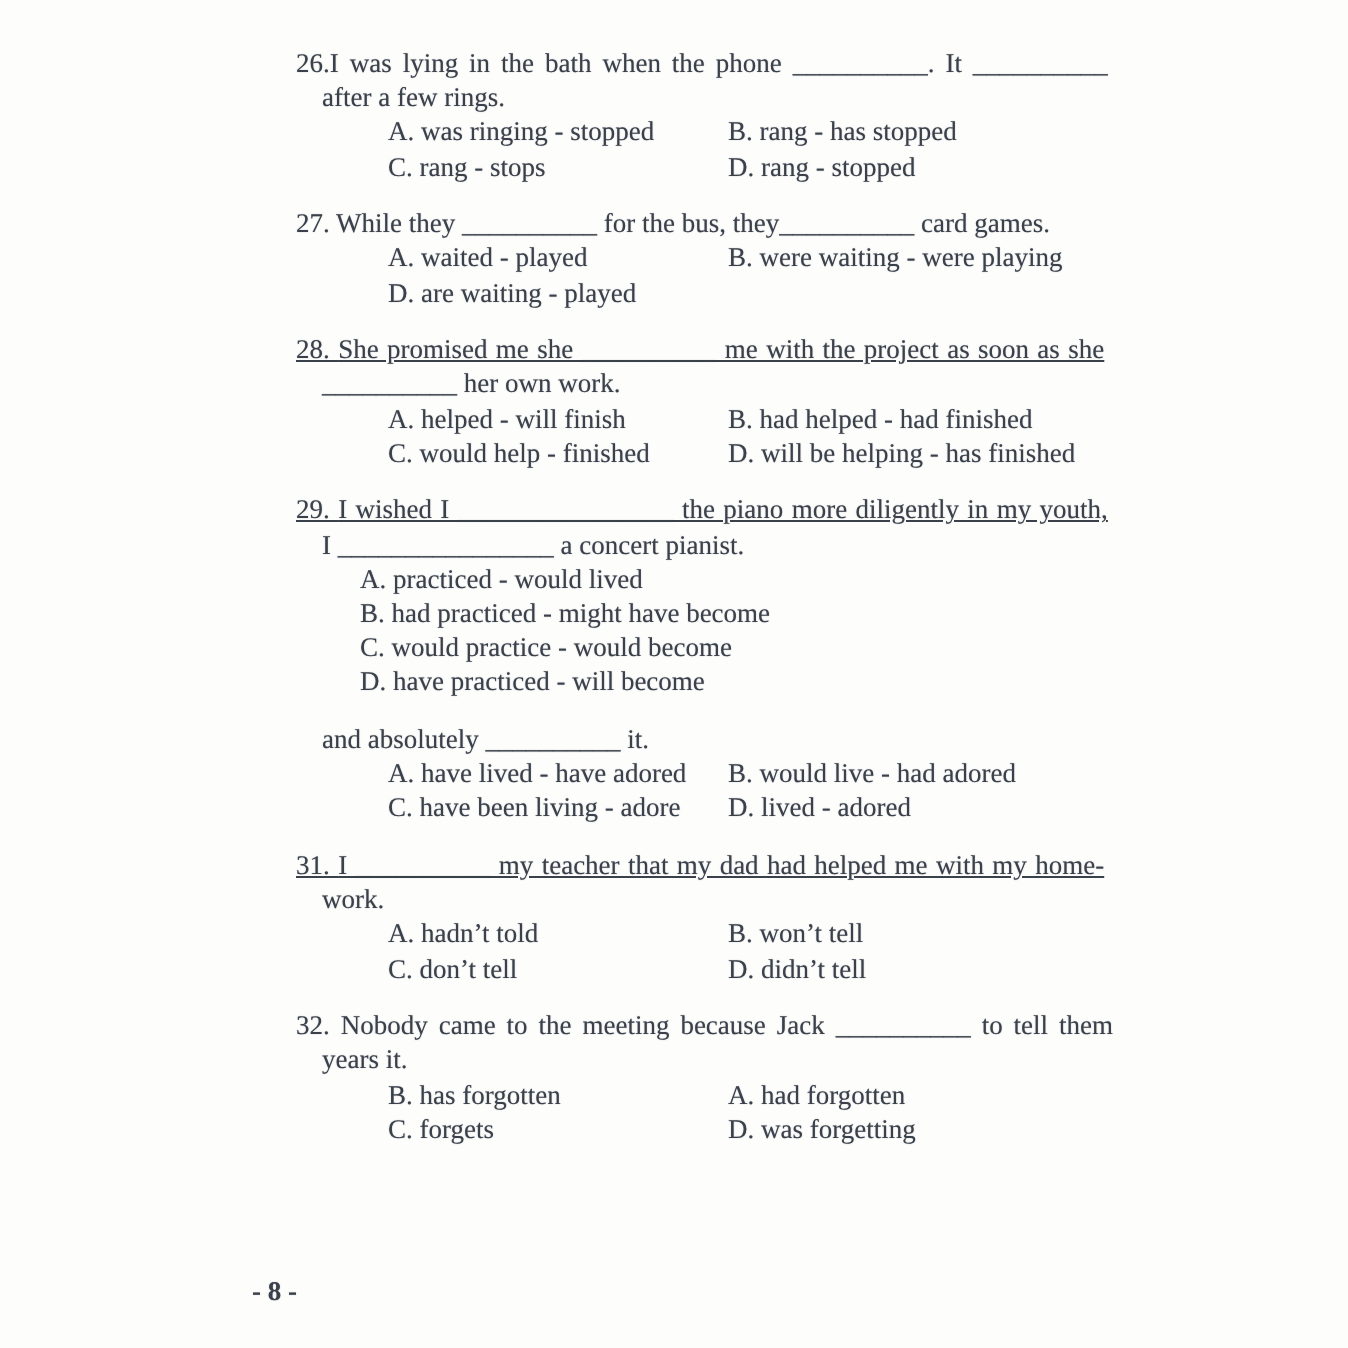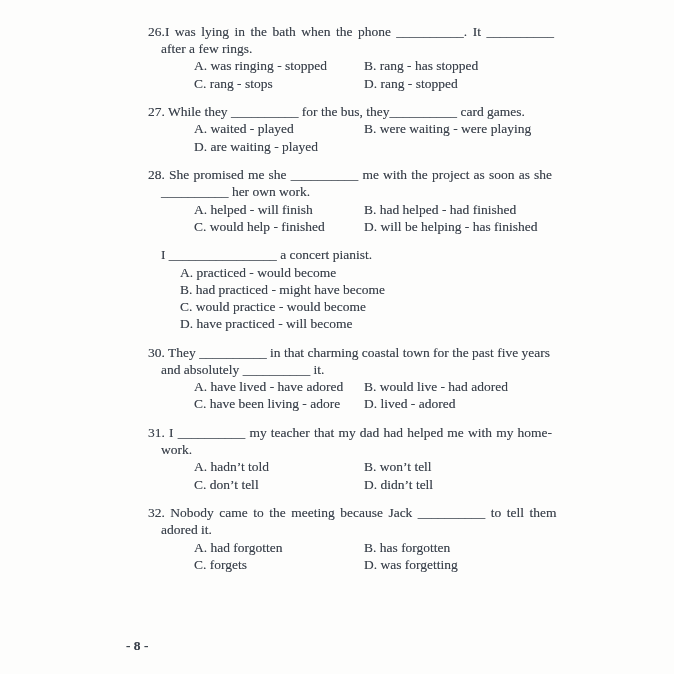--- a/index.html
+++ b/index.html
@@ -33,21 +33,21 @@
     line-height: 17.2px;
     text-shadow: 0 0 0.6px rgba(58, 65, 75, 0.45);
   }
   .qline {
     white-space: pre;
   }
   .qline.first {
     margin-left: -13px;
   }
   .ws2 { word-spacing: 2.1px; }
-  .ws1 { word-spacing: 0.8px; }
+  .ws1 { word-spacing: 0.8px; text-decoration: underline; }
   .opts2 {
     display: grid;
     grid-template-columns: 170px auto;
     margin-left: 33px;
   }
   .opts1 {
     margin-left: 19px;
   }
   .opt {
     white-space: pre;
@@ -95,31 +95,31 @@
       <div class="qline">__________ her own work.</div>
       <div class="opts2">
         <div class="opt">A. helped - will finish</div>
         <div class="opt">B. had helped - had finished</div>
         <div class="opt">C. would help - finished</div>
         <div class="opt">D. will be helping - has finished</div>
       </div>
     </div>
 
     <div class="question">
+      <div class="qline first ws1"><span>29. </span><span>I wished I ________________ the piano more diligently in my youth,</span></div>
       <div class="qline">I ________________ a concert pianist.</div>
       <div class="opts1">
-        <div class="opt">A. practiced - would become</div>
+        <div class="opt">A. practiced - would lived</div>
         <div class="opt">B. had practiced - might have become</div>
         <div class="opt">C. would practice - would become</div>
         <div class="opt">D. have practiced - will become</div>
       </div>
     </div>
 
     <div class="question">
-      <div class="qline first"><span>30. </span><span>They __________ in that charming coastal town for the past five years</span></div>
       <div class="qline">and absolutely __________ it.</div>
       <div class="opts2">
         <div class="opt">A. have lived - have adored</div>
         <div class="opt">B. would live - had adored</div>
         <div class="opt">C. have been living - adore</div>
         <div class="opt">D. lived - adored</div>
       </div>
     </div>
 
     <div class="question">
@@ -128,24 +128,24 @@
       <div class="opts2">
         <div class="opt">A. hadn’t told</div>
         <div class="opt">B. won’t tell</div>
         <div class="opt">C. don’t tell</div>
         <div class="opt">D. didn’t tell</div>
       </div>
     </div>
 
     <div class="question">
       <div class="qline first ws2"><span>32. </span><span>Nobody came to the meeting because Jack __________ to tell them</span></div>
-      <div class="qline">adored it.</div>
+      <div class="qline">years it.</div>
       <div class="opts2">
+        <div class="opt">B. has forgotten</div>
         <div class="opt">A. had forgotten</div>
-        <div class="opt">B. has forgotten</div>
         <div class="opt">C. forgets</div>
         <div class="opt">D. was forgetting</div>
       </div>
     </div>
 
   </div>
 
   <div class="page-footer">- 8 -</div>
 </div>
 

